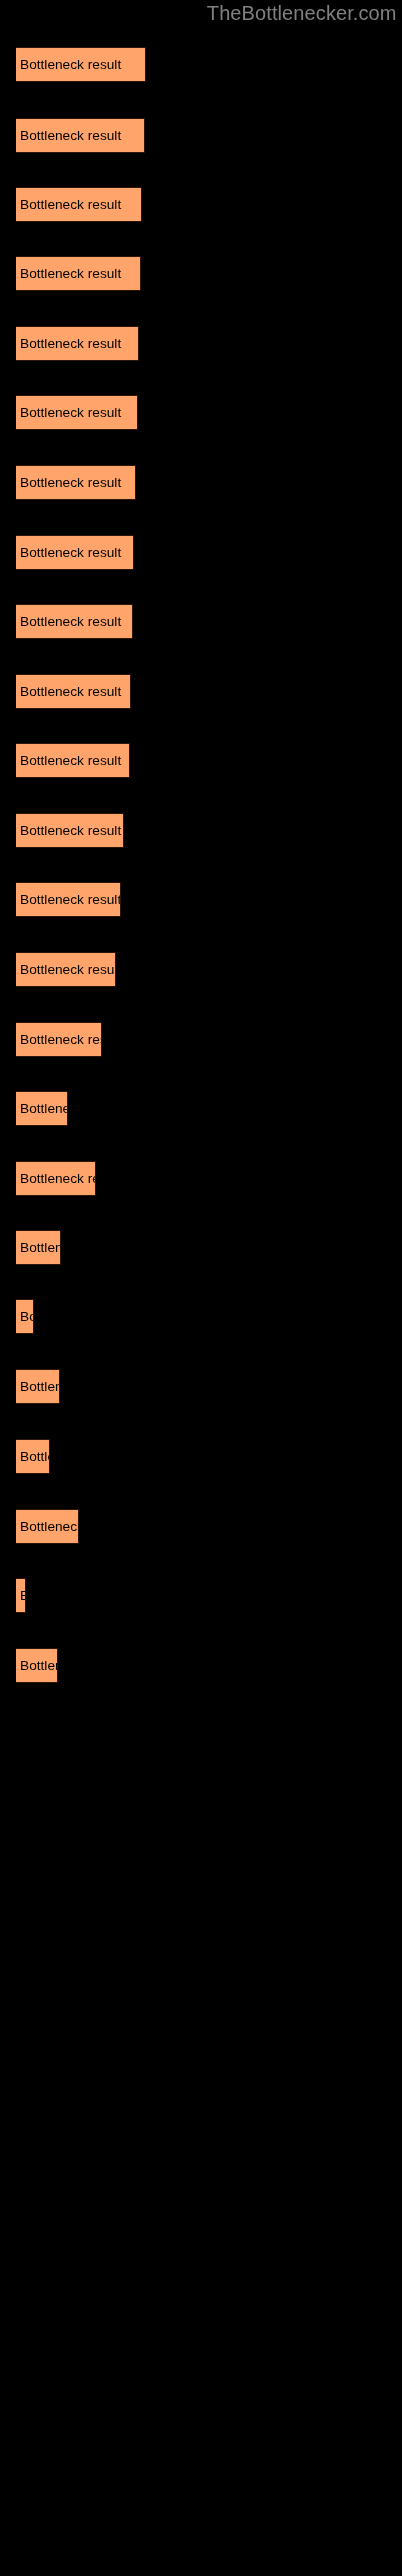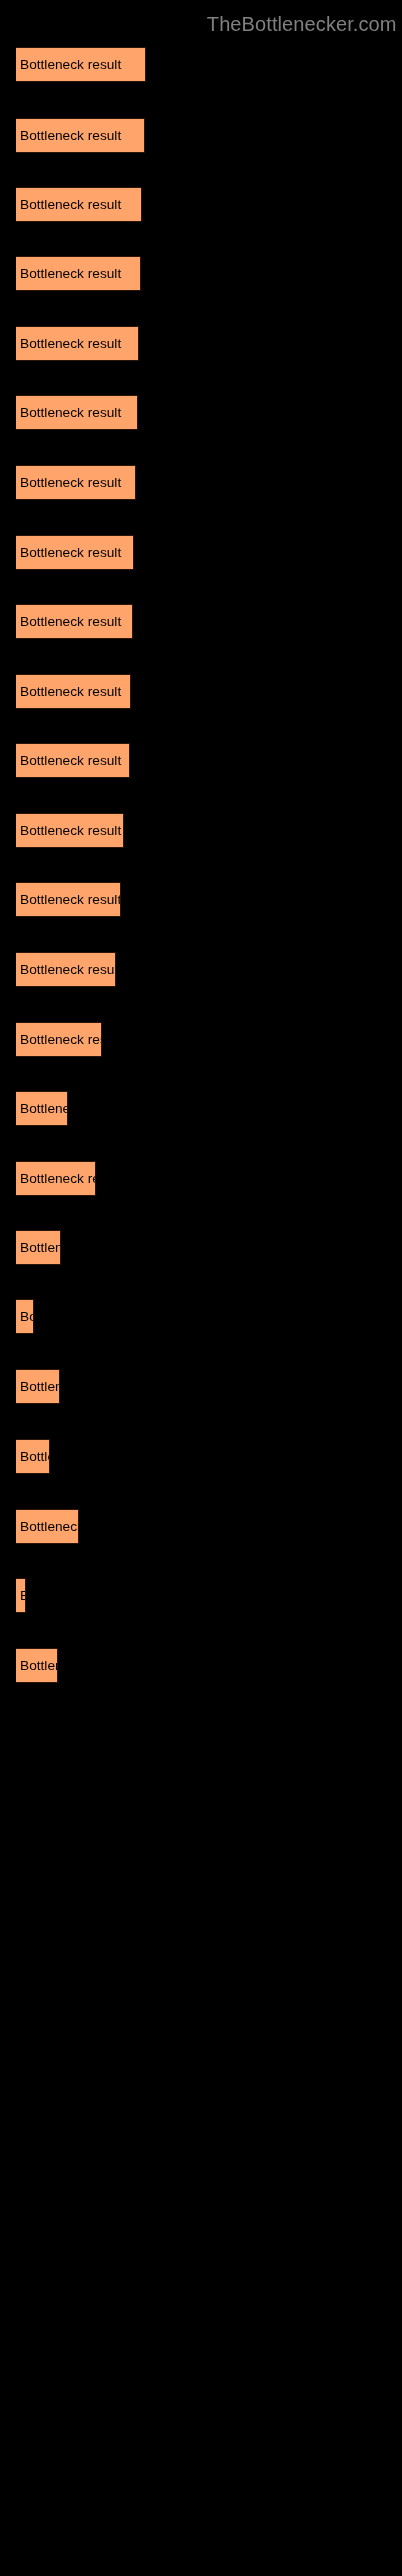--- a/index.html
+++ b/index.html
@@ -23,21 +23,21 @@
     top: 0;
     width: 403px;
     height: 2576px;
     background: #000000;
   }
 
   
   #site-title {
     position: absolute;
     right: 6.4px;
-    top: 11px;
+    top: 0px;
     height: 27px;
     line-height: 27px;
     color: #808080;
     font-size: 20px;
     font-weight: 400;
     letter-spacing: 0.1px;
     white-space: nowrap;
     font-family: "Liberation Sans", sans-serif;
   }
 

